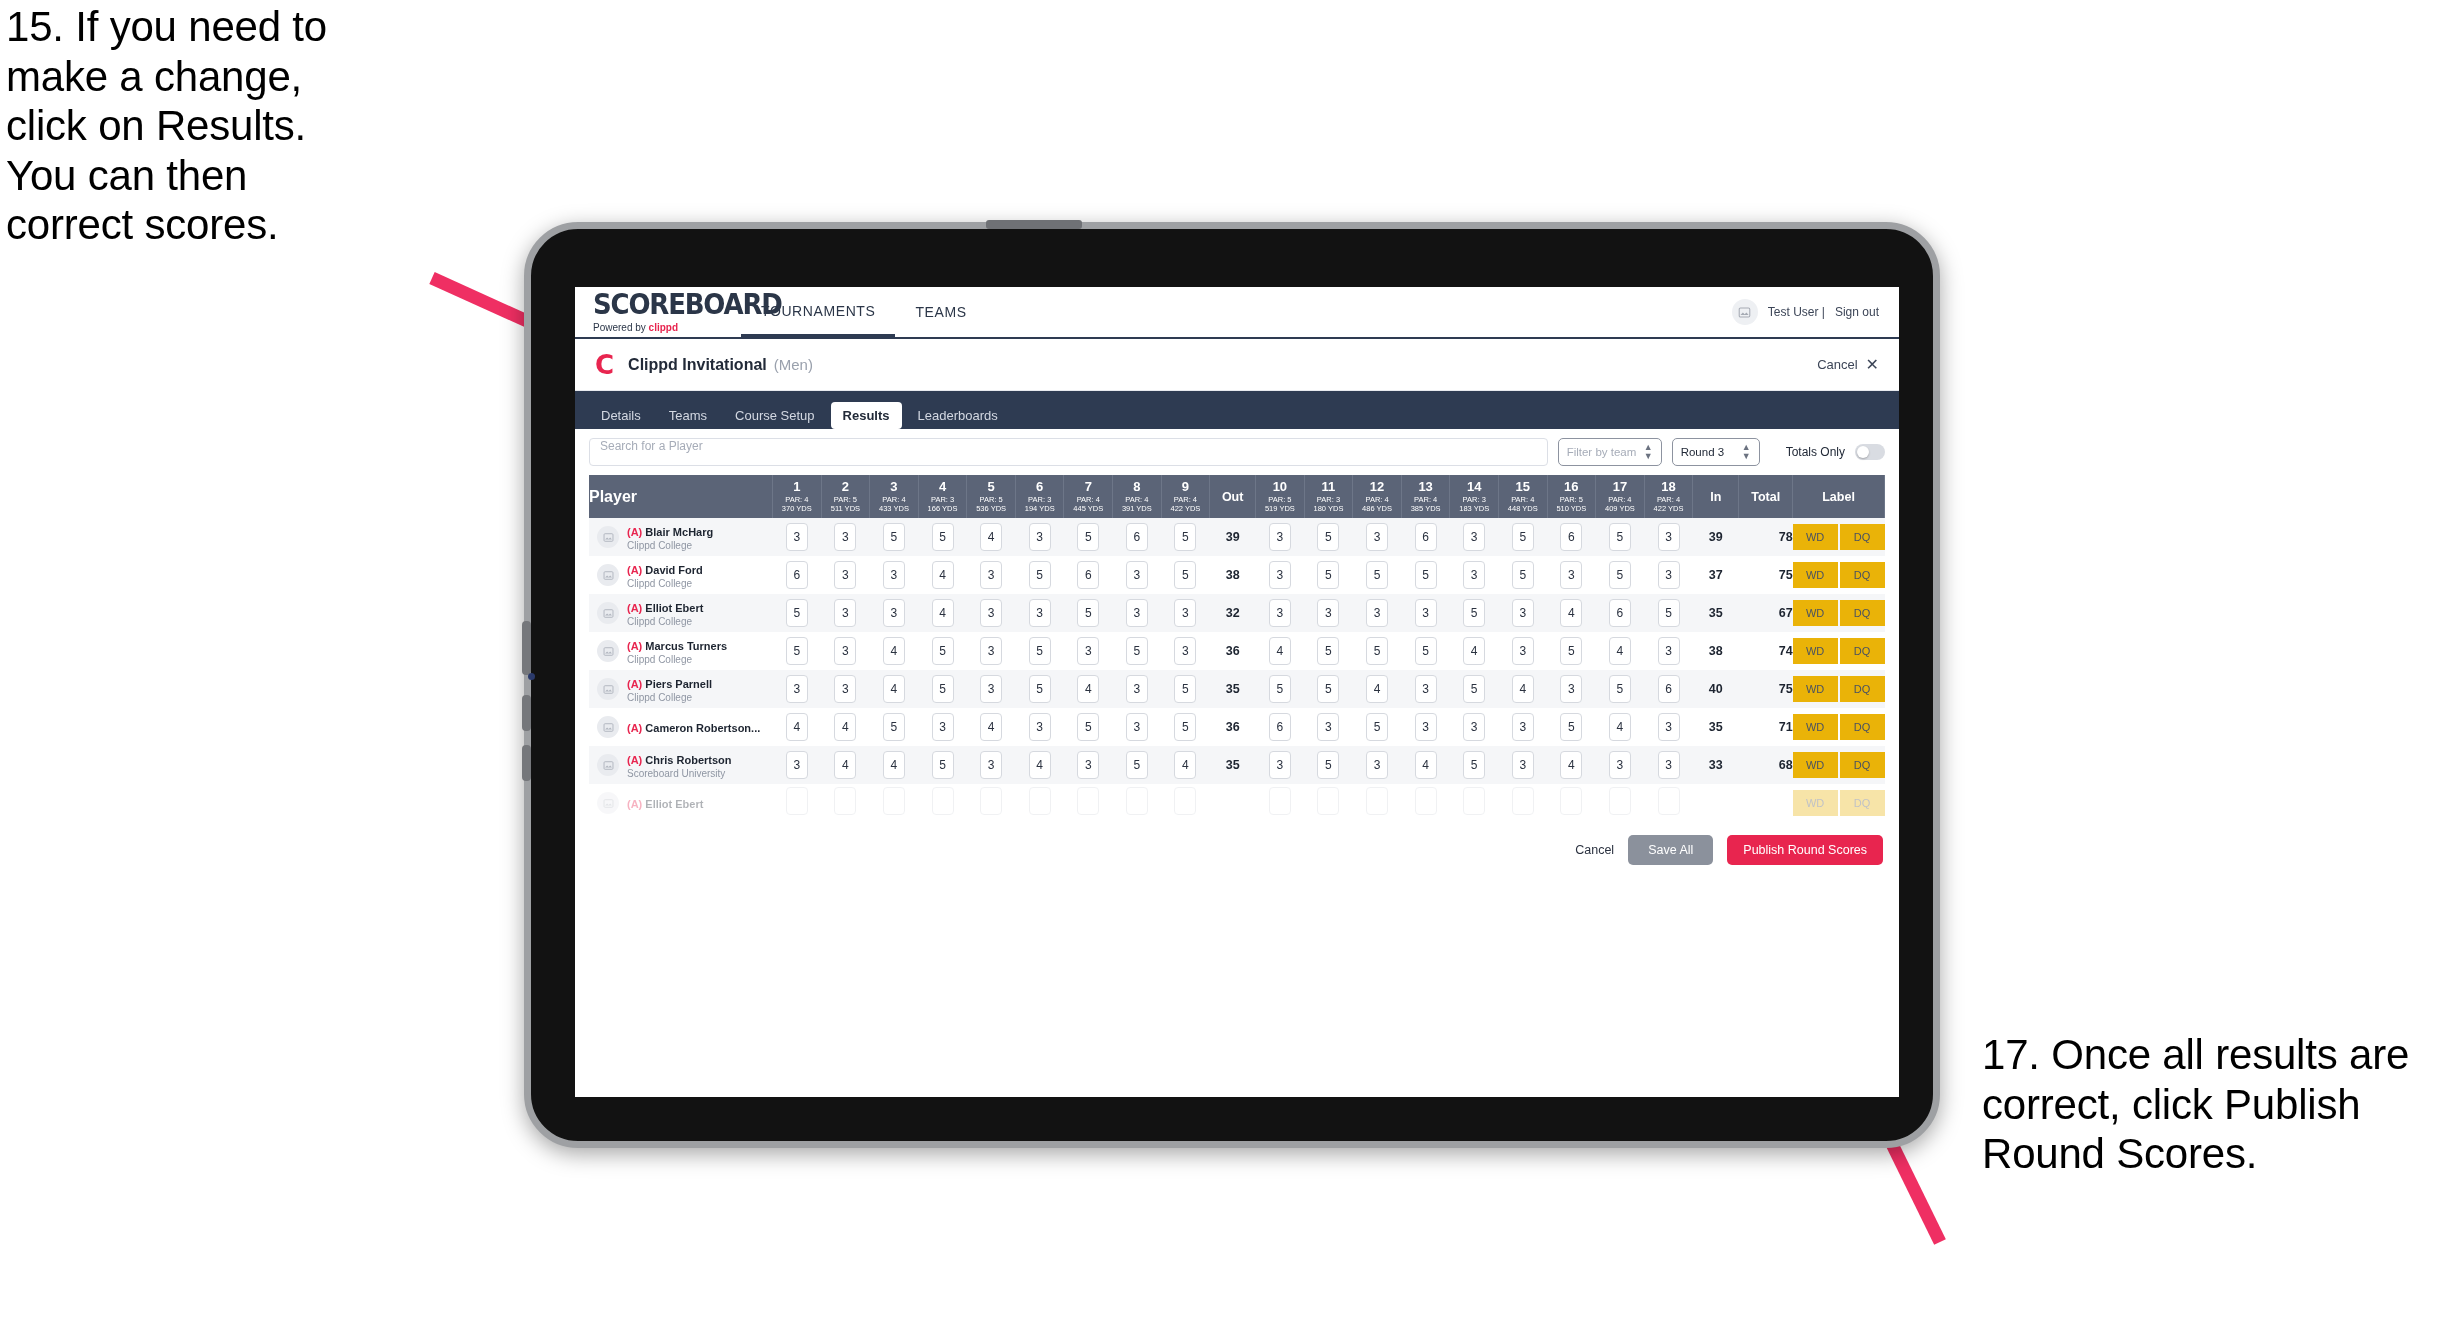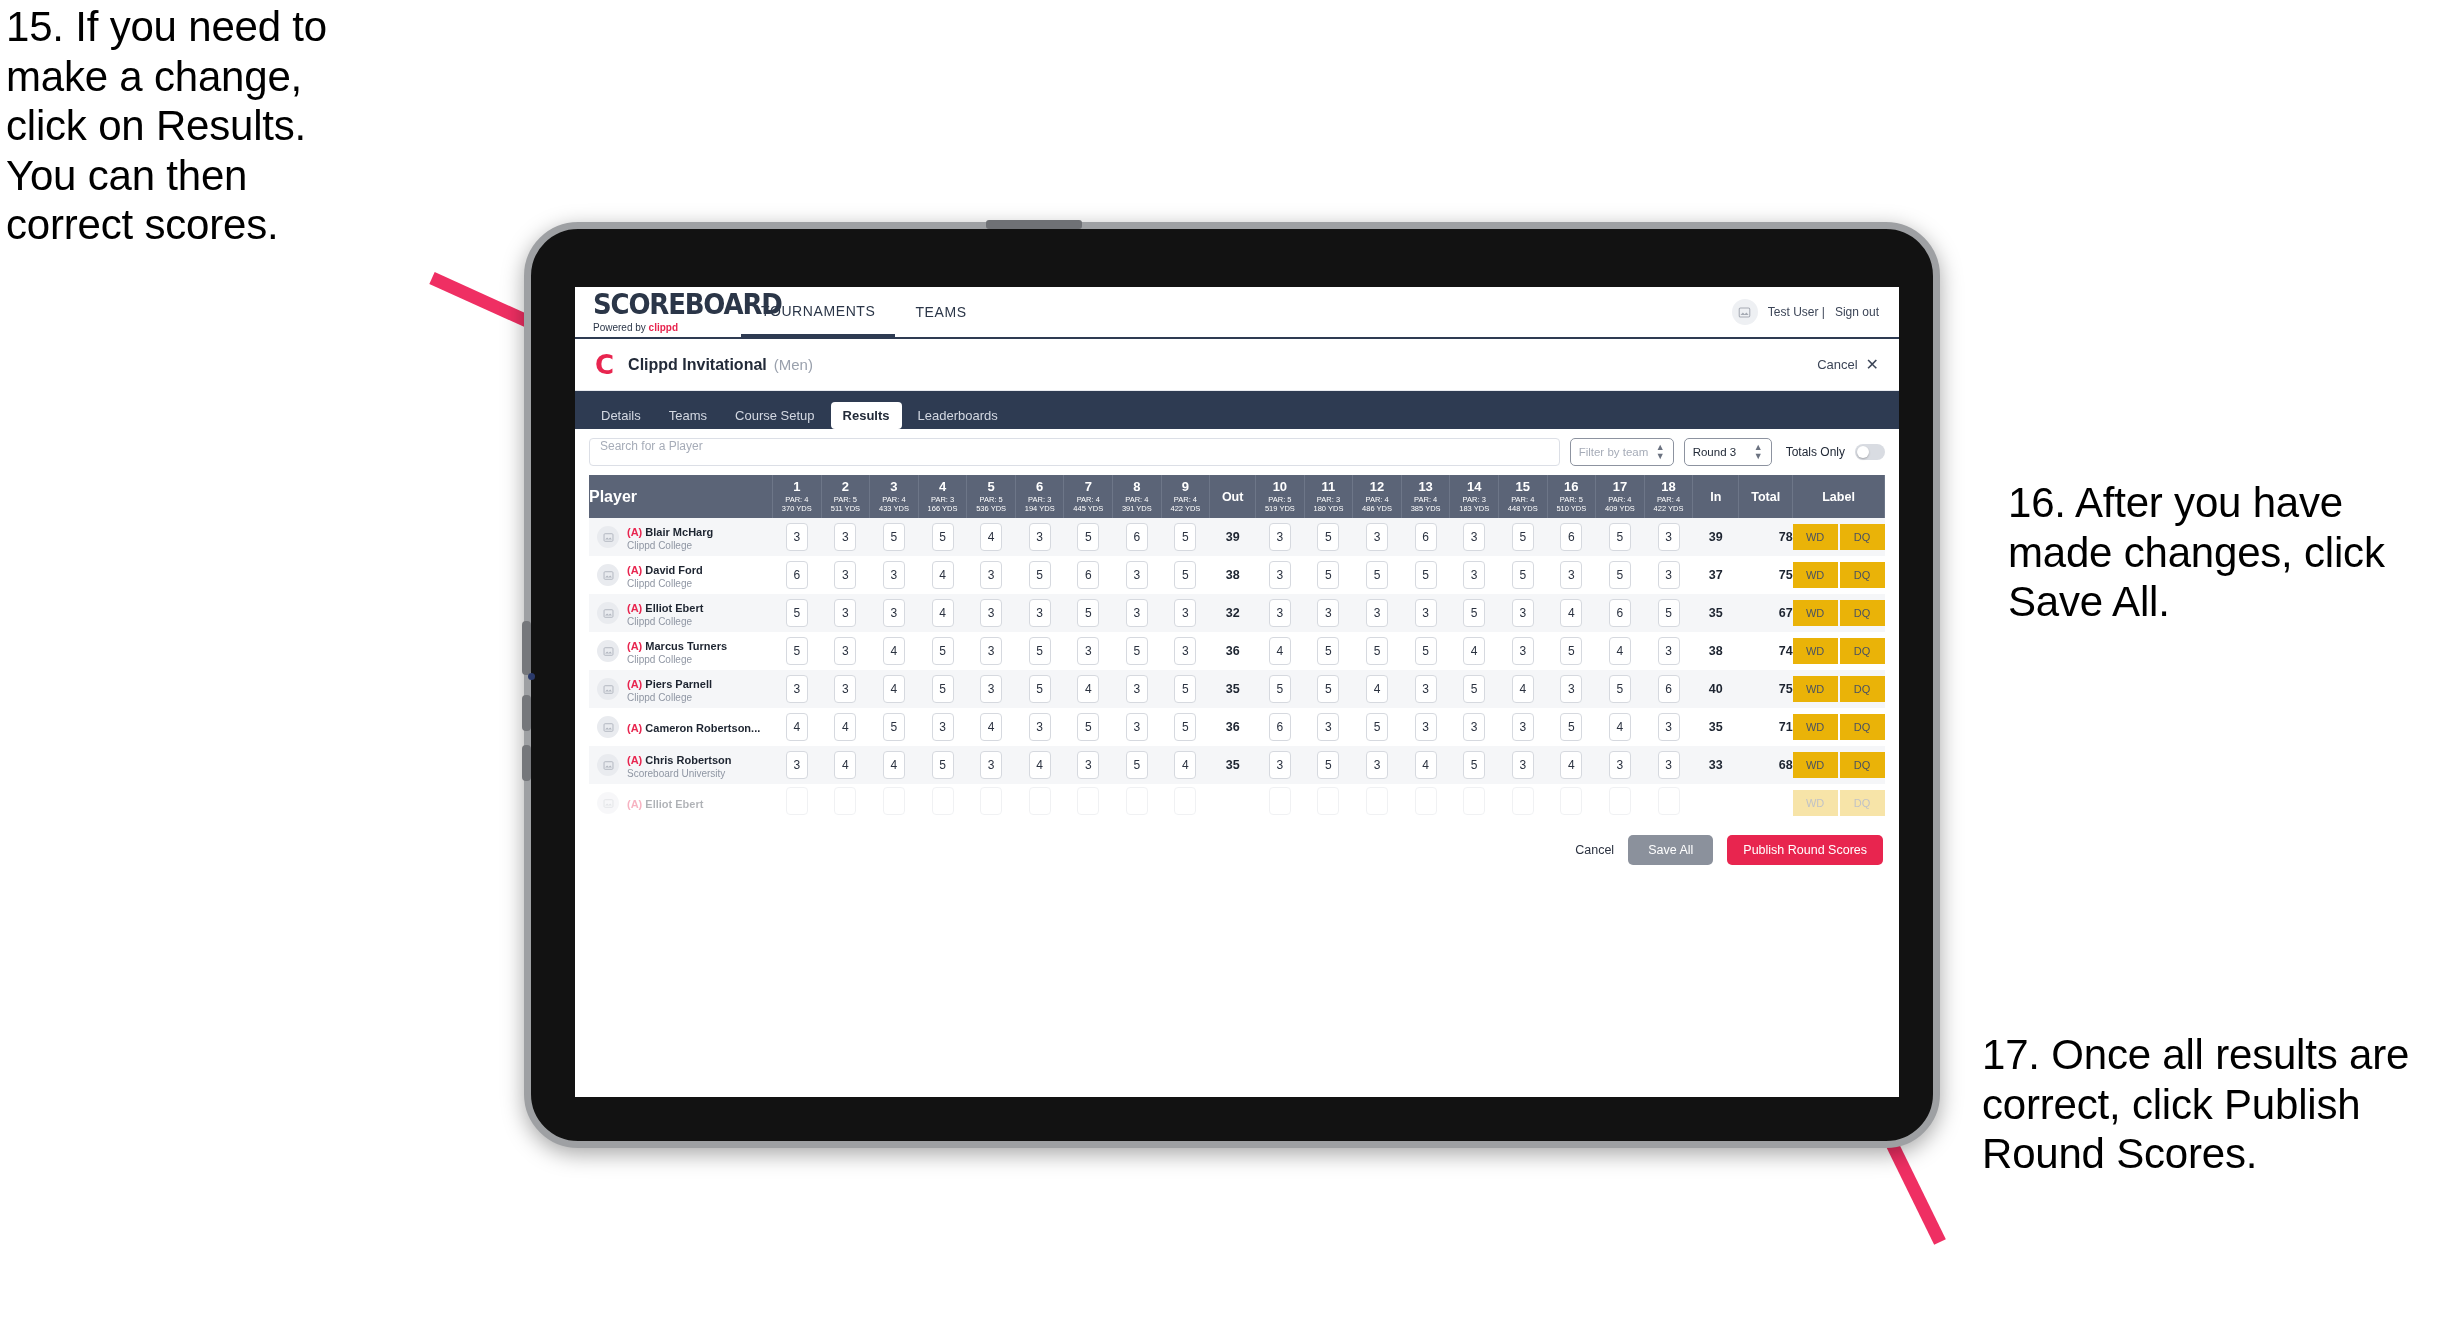--- a/index.html
+++ b/index.html
@@ -75,21 +75,21 @@
 
   
   .filters { height:46px; background:#fff; display:flex; align-items:center; padding:0 14px; gap:10px; }
   .search-box { flex:1; height:28px; border:1px solid #dcdfe6; border-radius:4px;
                 display:flex; padding:0 10px; font-size:12px; color:#a6acb8; background:#fff; }
   .sel { height:28px; border:1px solid #8d93a0; border-radius:5px; display:flex; align-items:center;
          justify-content:space-between; padding:0 8px; font-size:11.5px; color:#333b4a; background:#fff; cursor:pointer; }
   .sel.team { width:104px; color:#a6acb8; }
   .sel.round { width:88px; color:#222a38; }
   .chev { font-size:9px; color:#6b7280; line-height:1; }
-  .totals-lbl { font-size:12px; color:#222a38; margin-left:4px; }
+  .totals-lbl { font-size:12px; color:#222a38; margin-left:16px; }
   .toggle { width:30px; height:16px; border-radius:9px; background:#d9dce2; position:relative; cursor:pointer; }
   .toggle::after { content:""; position:absolute; left:2px; top:2px; width:12px; height:12px;
                    border-radius:50%; background:#fff; box-shadow:0 1px 2px rgba(0,0,0,.25); }
 
   
   .tbl-wrap { padding: 0 14px; }
   table.scores { border-collapse: collapse; width:100%; table-layout:fixed; }
   table.scores thead th { background:#5b6477; color:#fff; font-weight:700; vertical-align:middle;
                           border-right:1px solid #6d7688; padding:4px 0; }
   th.player-h { width:136px; text-align:left; padding-left:12px; font-size:16px;margin-top:34px; }
@@ -134,23 +134,20 @@
              border:none; cursor:pointer; font-family:inherit; }
 </style>
 </head>
 <body>
 
 <div class="page">
 
   <div class="callout" id="callout-15">
     <span>15. If you need to make a change, click on </span><b>Results.</b><span> You can then correct scores.</span>
   </div>
-  <div class="callout" id="callout-16">
-    <span>16. After you have made changes, click </span><b>Save All.</b>
-  </div>
   <div class="callout" id="callout-17">
     <span>17. Once all results are correct, click </span><b>Publish Round Scores</b><span>.</span>
   </div>
 
   <svg class="arrow-svg" viewBox="0 0 2464 1326">
     <defs>
       <marker id="ah" markerWidth="5" markerHeight="5" refX="2.2" refY="2.5" orient="auto">
         <path d="M0,0 L5,2.5 L0,5 z" fill="#ef2f63"></path>
       </marker>
     </defs>

